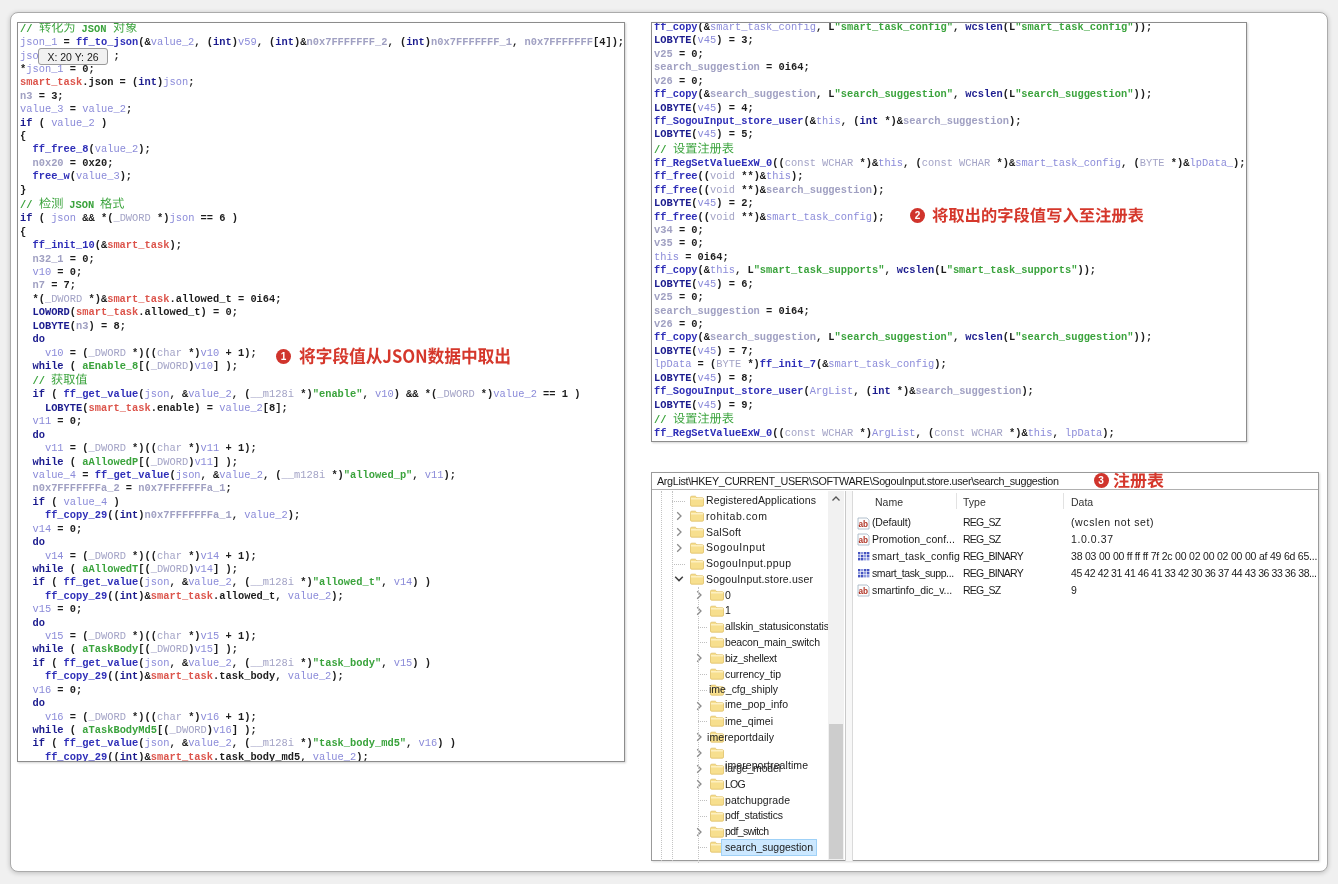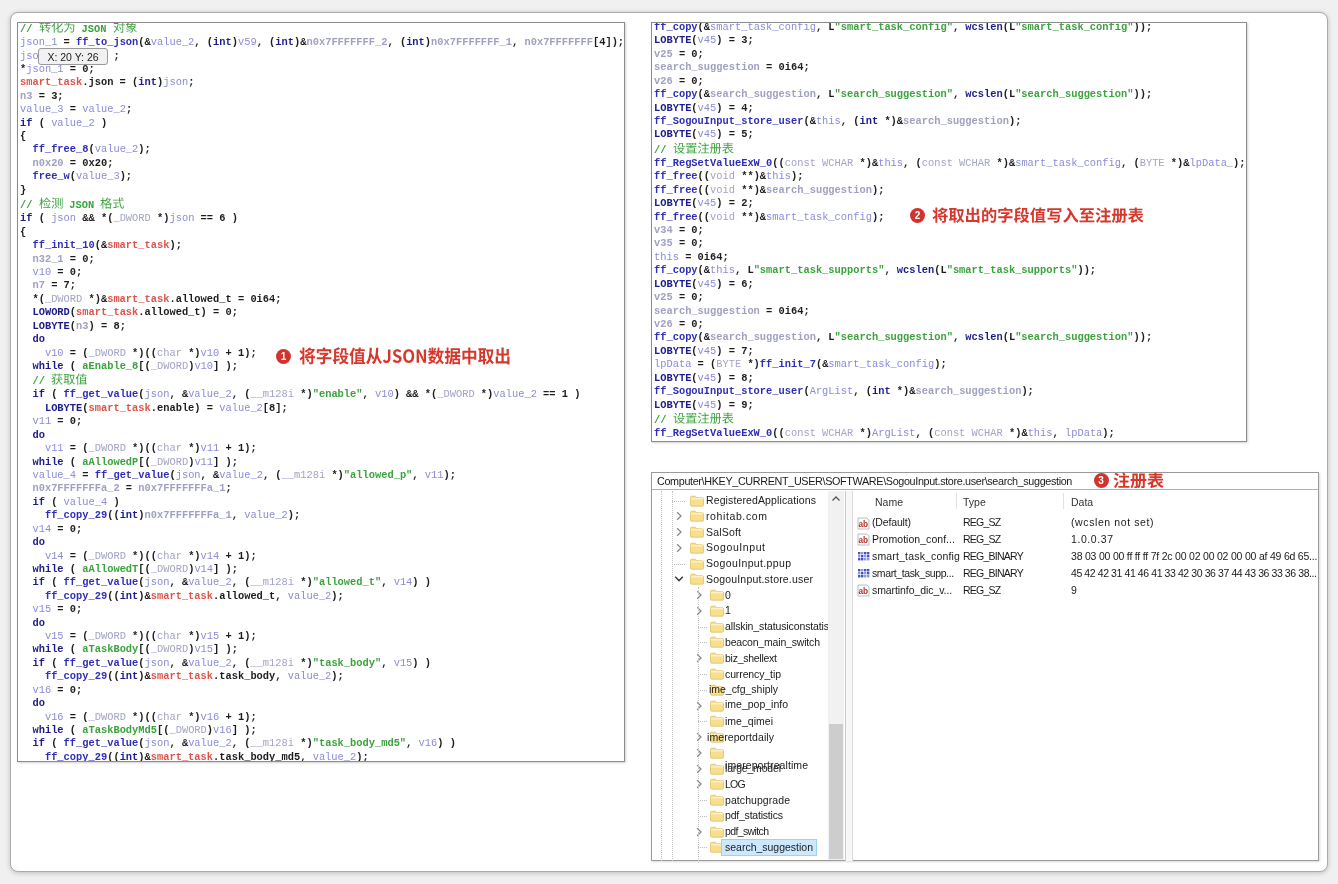--- a/index.html
+++ b/index.html
@@ -225,21 +225,21 @@
       <use href="#g19" fill="#d5372b" transform="translate(81.5,14.4) scale(0.0163,0.0164)"></use>
       <use href="#g20" fill="#d5372b" transform="translate(97.8,14.4) scale(0.0163,0.0164)"></use>
       <use href="#g32" fill="#d5372b" transform="translate(114.2,14.4) scale(0.0163,0.0164)"></use>
       <use href="#g33" fill="#d5372b" transform="translate(130.5,14.4) scale(0.0163,0.0164)"></use>
       <use href="#g34" fill="#d5372b" transform="translate(146.8,14.4) scale(0.0163,0.0164)"></use>
       <use href="#g35" fill="#d5372b" transform="translate(163.1,14.4) scale(0.0163,0.0164)"></use>
       <use href="#g36" fill="#d5372b" transform="translate(179.4,14.4) scale(0.0163,0.0164)"></use>
       <use href="#g37" fill="#d5372b" transform="translate(195.7,14.4) scale(0.0163,0.0164)"></use>
     </svg></div>
 <div class="reg">
-<div class="abar" style="letter-spacing:-0.35px">Computer\HKEY_CURRENT_USER\SOFTWARE\SogouInput.store.user\search_suggestion</div>
+<div class="abar" style="letter-spacing:-0.35px">ArgList\HKEY_CURRENT_USER\SOFTWARE\SogouInput.store.user\search_suggestion</div>
 <div style="position:absolute;left:20px;top:27.5px;width:13px;border-top:1px dotted #bfbfbf"></div>
     <svg style="position:absolute;left:38px;top:21.5px" width="14" height="12">
       <path d="M0.5 2.5 Q0.5 1.2 1.8 1.2 L5 1.2 Q5.7 1.2 6.1 1.8 L6.8 2.8 L12.4 2.8 Q13.5 2.8 13.5 3.9 L13.5 10 Q13.5 11.2 12.3 11.2 L1.7 11.2 Q0.5 11.2 0.5 10 Z" fill="#f7df8e" stroke="#e0c067" stroke-width="0.8"></path>
       <path d="M0.9 4.4 L13.1 4.4 L13.1 3.6 Q13.1 3.1 12.5 3.1 L0.9 3.1 Z" fill="#fdf0c0"></path>
     </svg>
     <div style="position:absolute;left:54px;top:20.0px;height:15px;line-height:15px;white-space:nowrap;letter-spacing:0.12px">RegisteredApplications</div>
     <svg style="position:absolute;left:22px;top:38.26999999999998px" width="10" height="10">
       <path d="M3.2 1.2 L7 5 L3.2 8.8" fill="none" stroke="#8a8a8a" stroke-width="1.3"></path>
     </svg>
     <svg style="position:absolute;left:38px;top:37.26999999999998px" width="14" height="12">

